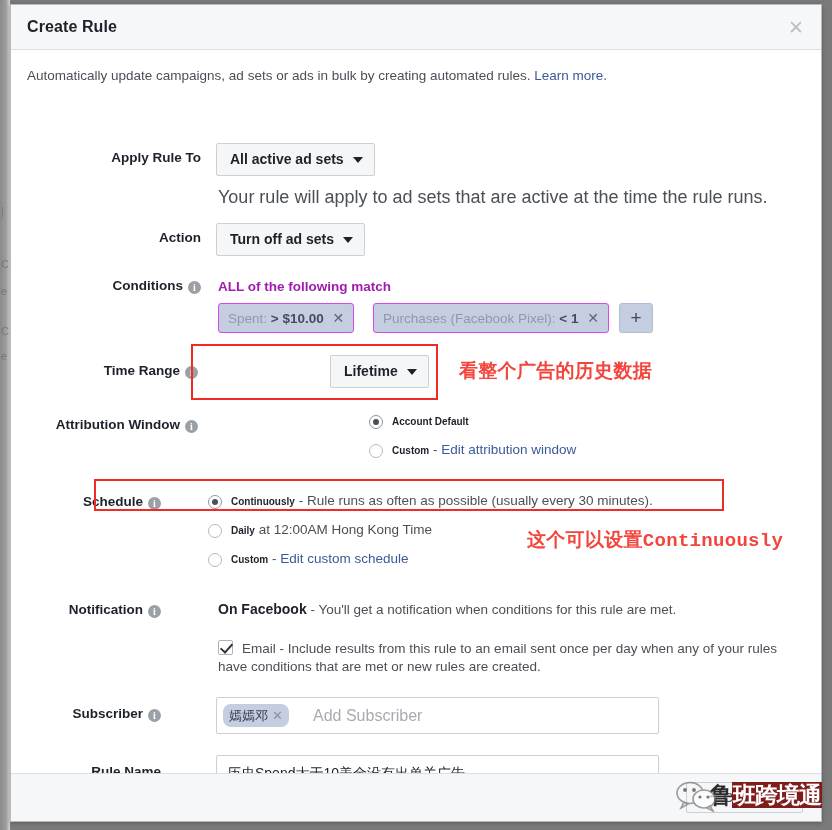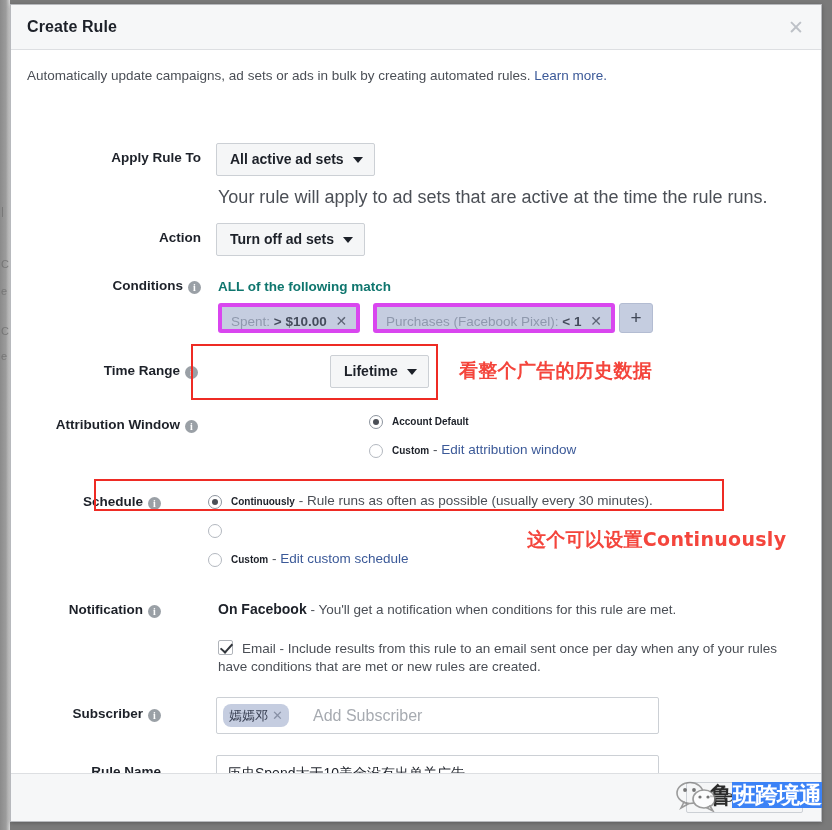--- a/index.html
+++ b/index.html
@@ -131,28 +131,28 @@
   .helper {
     position: absolute;
     font-size: 18px;
     color: #4b4f56;
   }
 
   .cond-head {
     position: absolute;
     font-size: 13.5px;
     font-weight: bold;
-    color: #0f766e;
+    color: #a21caf;
   }
 
   .tag {
     position: absolute;
     height: 30px;
     background: #c5cde0;
-    border: 4px solid #d946ef;
+    border: 1px solid #d946ef;
     border-radius: 3px;
     font-size: 13.5px;
     color: #8f99ad;
     line-height: 28px;
     padding: 0 9px;
     white-space: nowrap;
     cursor: pointer;
   }
   .tag b { color: #454c5c; font-weight: bold; }
   .tag .x { color: #5d6475; margin-left: 5px; font-size: 14px; }
@@ -304,21 +304,21 @@
   }
   .wm-text {
     font-family: "DejaVu Sans", sans-serif;
     font-size: 23px;
     font-weight: bold;
     color: #2b2b2b;
     letter-spacing: -1px;
     margin-left: -6px;
   }
   .wm-text .hl {
-    background: #3b82f6;
+    background: #7f1d1d;
     color: #ffffff;
     padding: 0 1px;
   }
 </style>
 </head>
 <body>
 
 <div id="root">
 
   <div class="bg-strip"></div>
@@ -405,29 +405,33 @@
       </div>
       <div class="radio on" style="left:197px; top:445px;"></div>
       <div class="opt" style="left:220px; top:443px;">
         <b>Continuously</b>
         <span>-</span>
         <span>Rule runs as often as possible (usually every 30 minutes).</span>
       </div>
       <div class="redbox" style="left:83px; top:429px; width:630px; height:32px;"></div>
 
       <div class="radio" style="left:197px; top:474px;"></div>
+      <div class="opt" style="left:220px; top:472px;">
+        <b>Daily</b>
+        <span>at 12:00AM Hong Kong Time</span>
+      </div>
 
       <div class="radio" style="left:197px; top:503px;"></div>
       <div class="opt" style="left:220px; top:501px;">
         <b>Custom</b>
         <span>-</span>
         <a href="#">Edit custom schedule</a>
       </div>
 
-      <div class="redtext" style="left:516px; top:477px;">这个可以设置Continuously</div>
+      <div class="redtext" style="left:516px; top:477px;font-family:Liberation Mono, monospace;">这个可以设置Continuously</div>
 
       <div class="lbl" style="left:-10px; top:552px; width:160px;">
         <span>Notification</span><span class="info-icon">i</span>
       </div>
       <div class="note-wrap" style="left:207px; top:551px;">
         <b>On Facebook</b>
         <span>-</span>
         <span>You'll get a notification when conditions for this rule are met.</span>
       </div>
 

